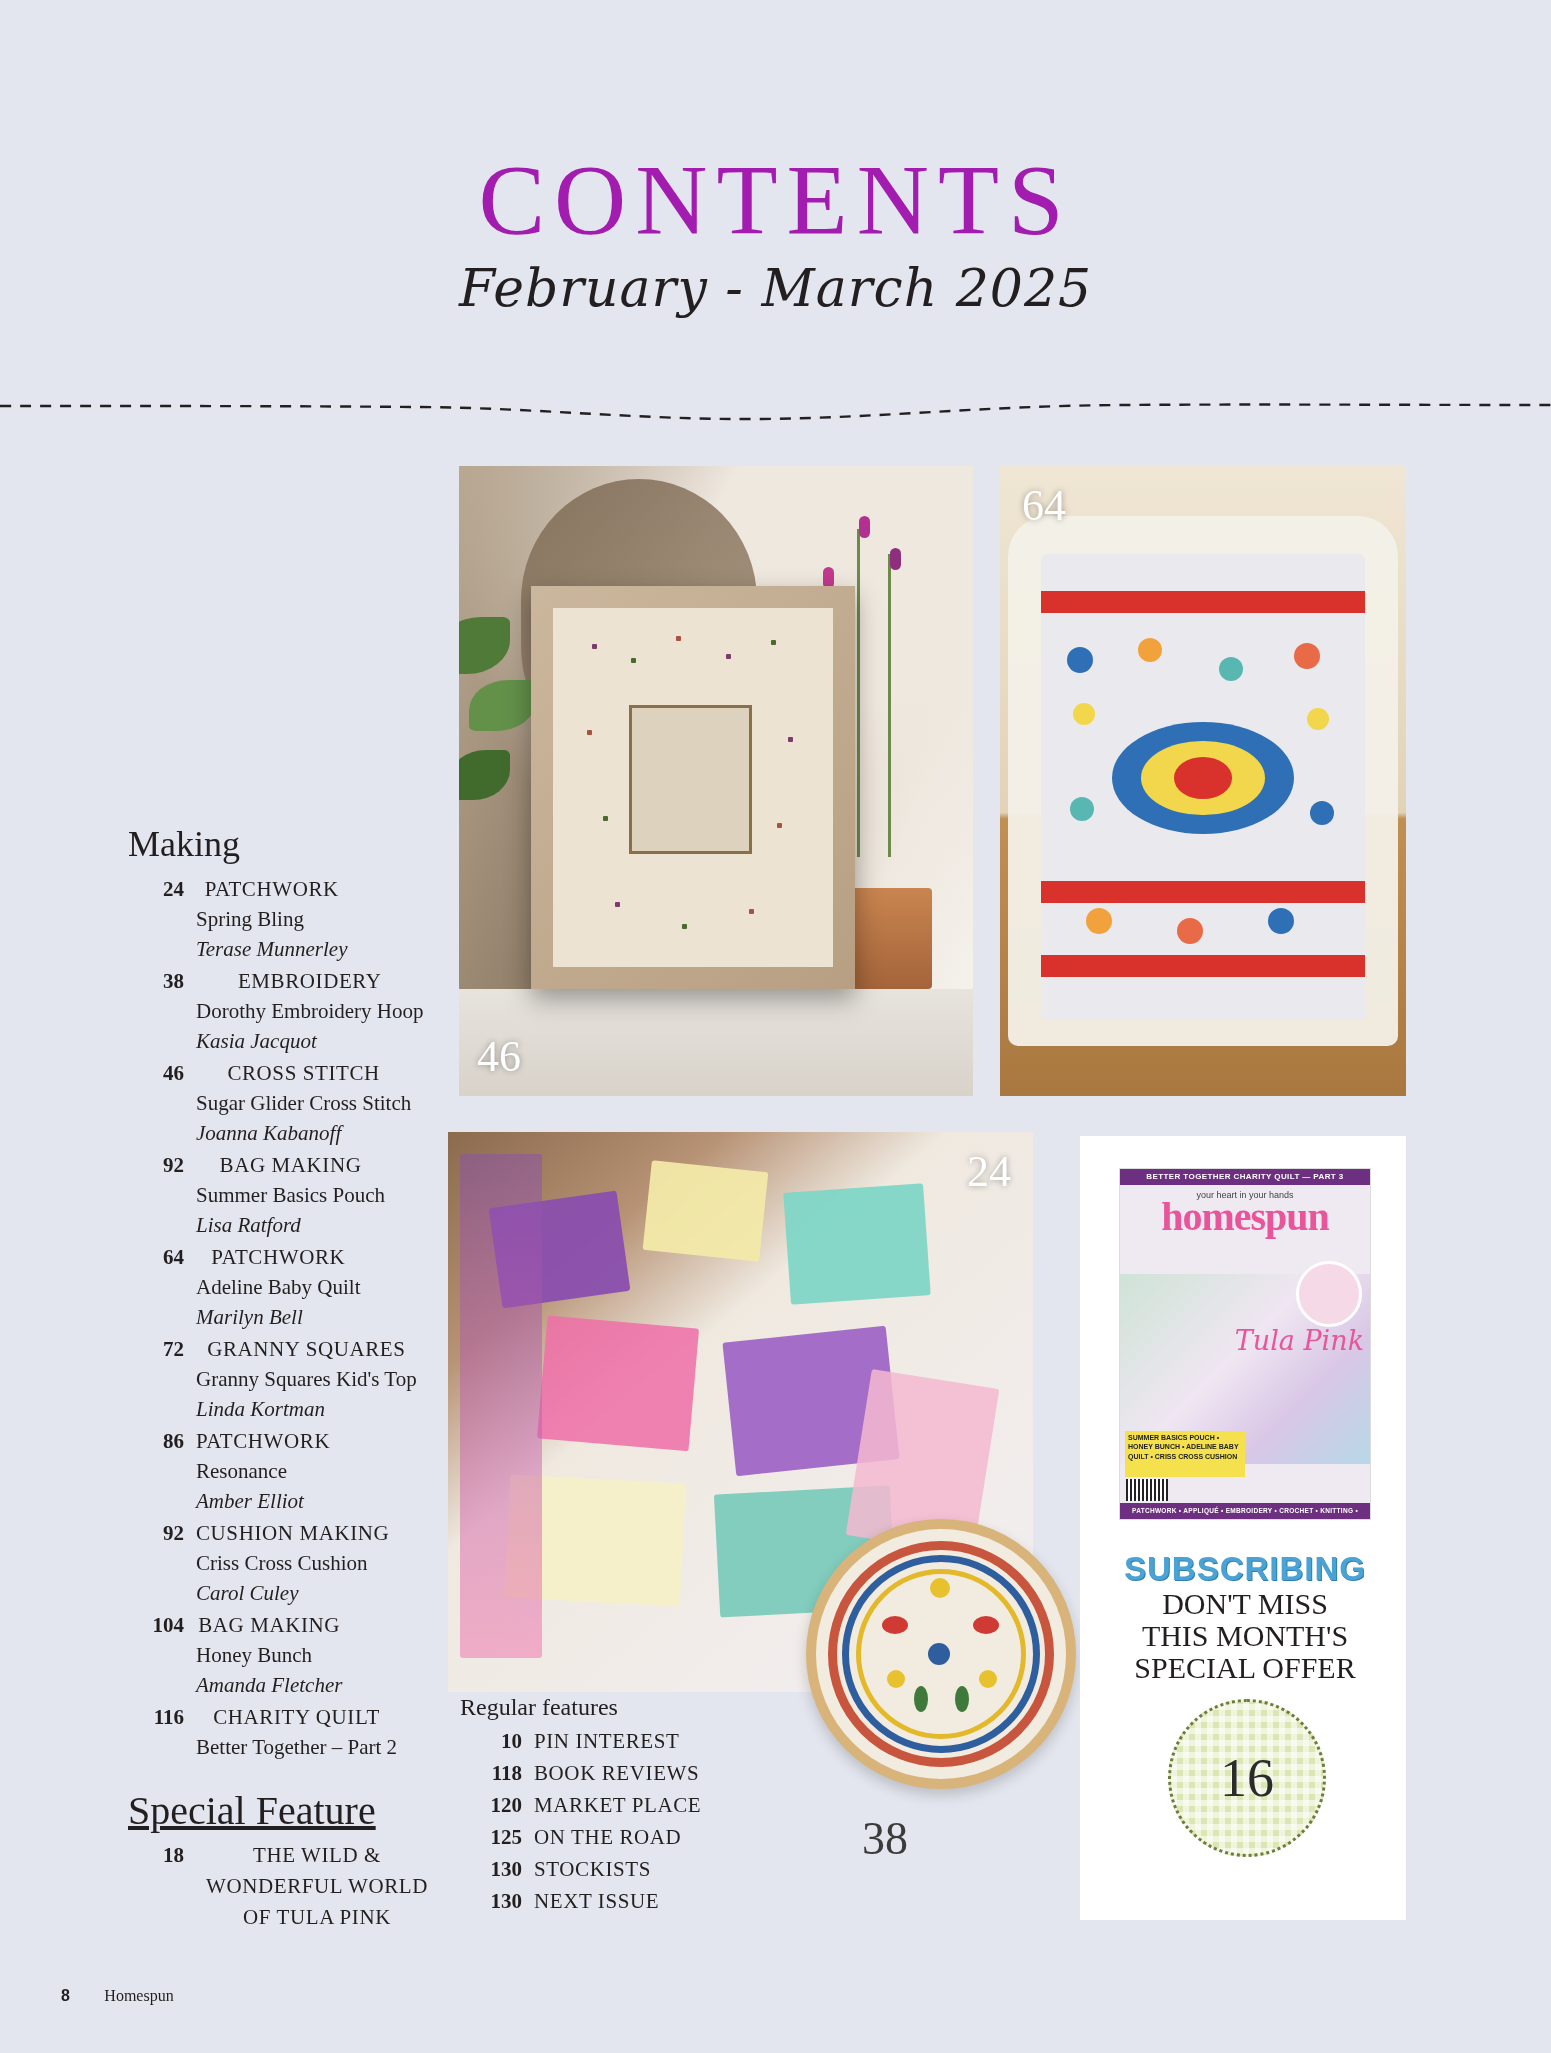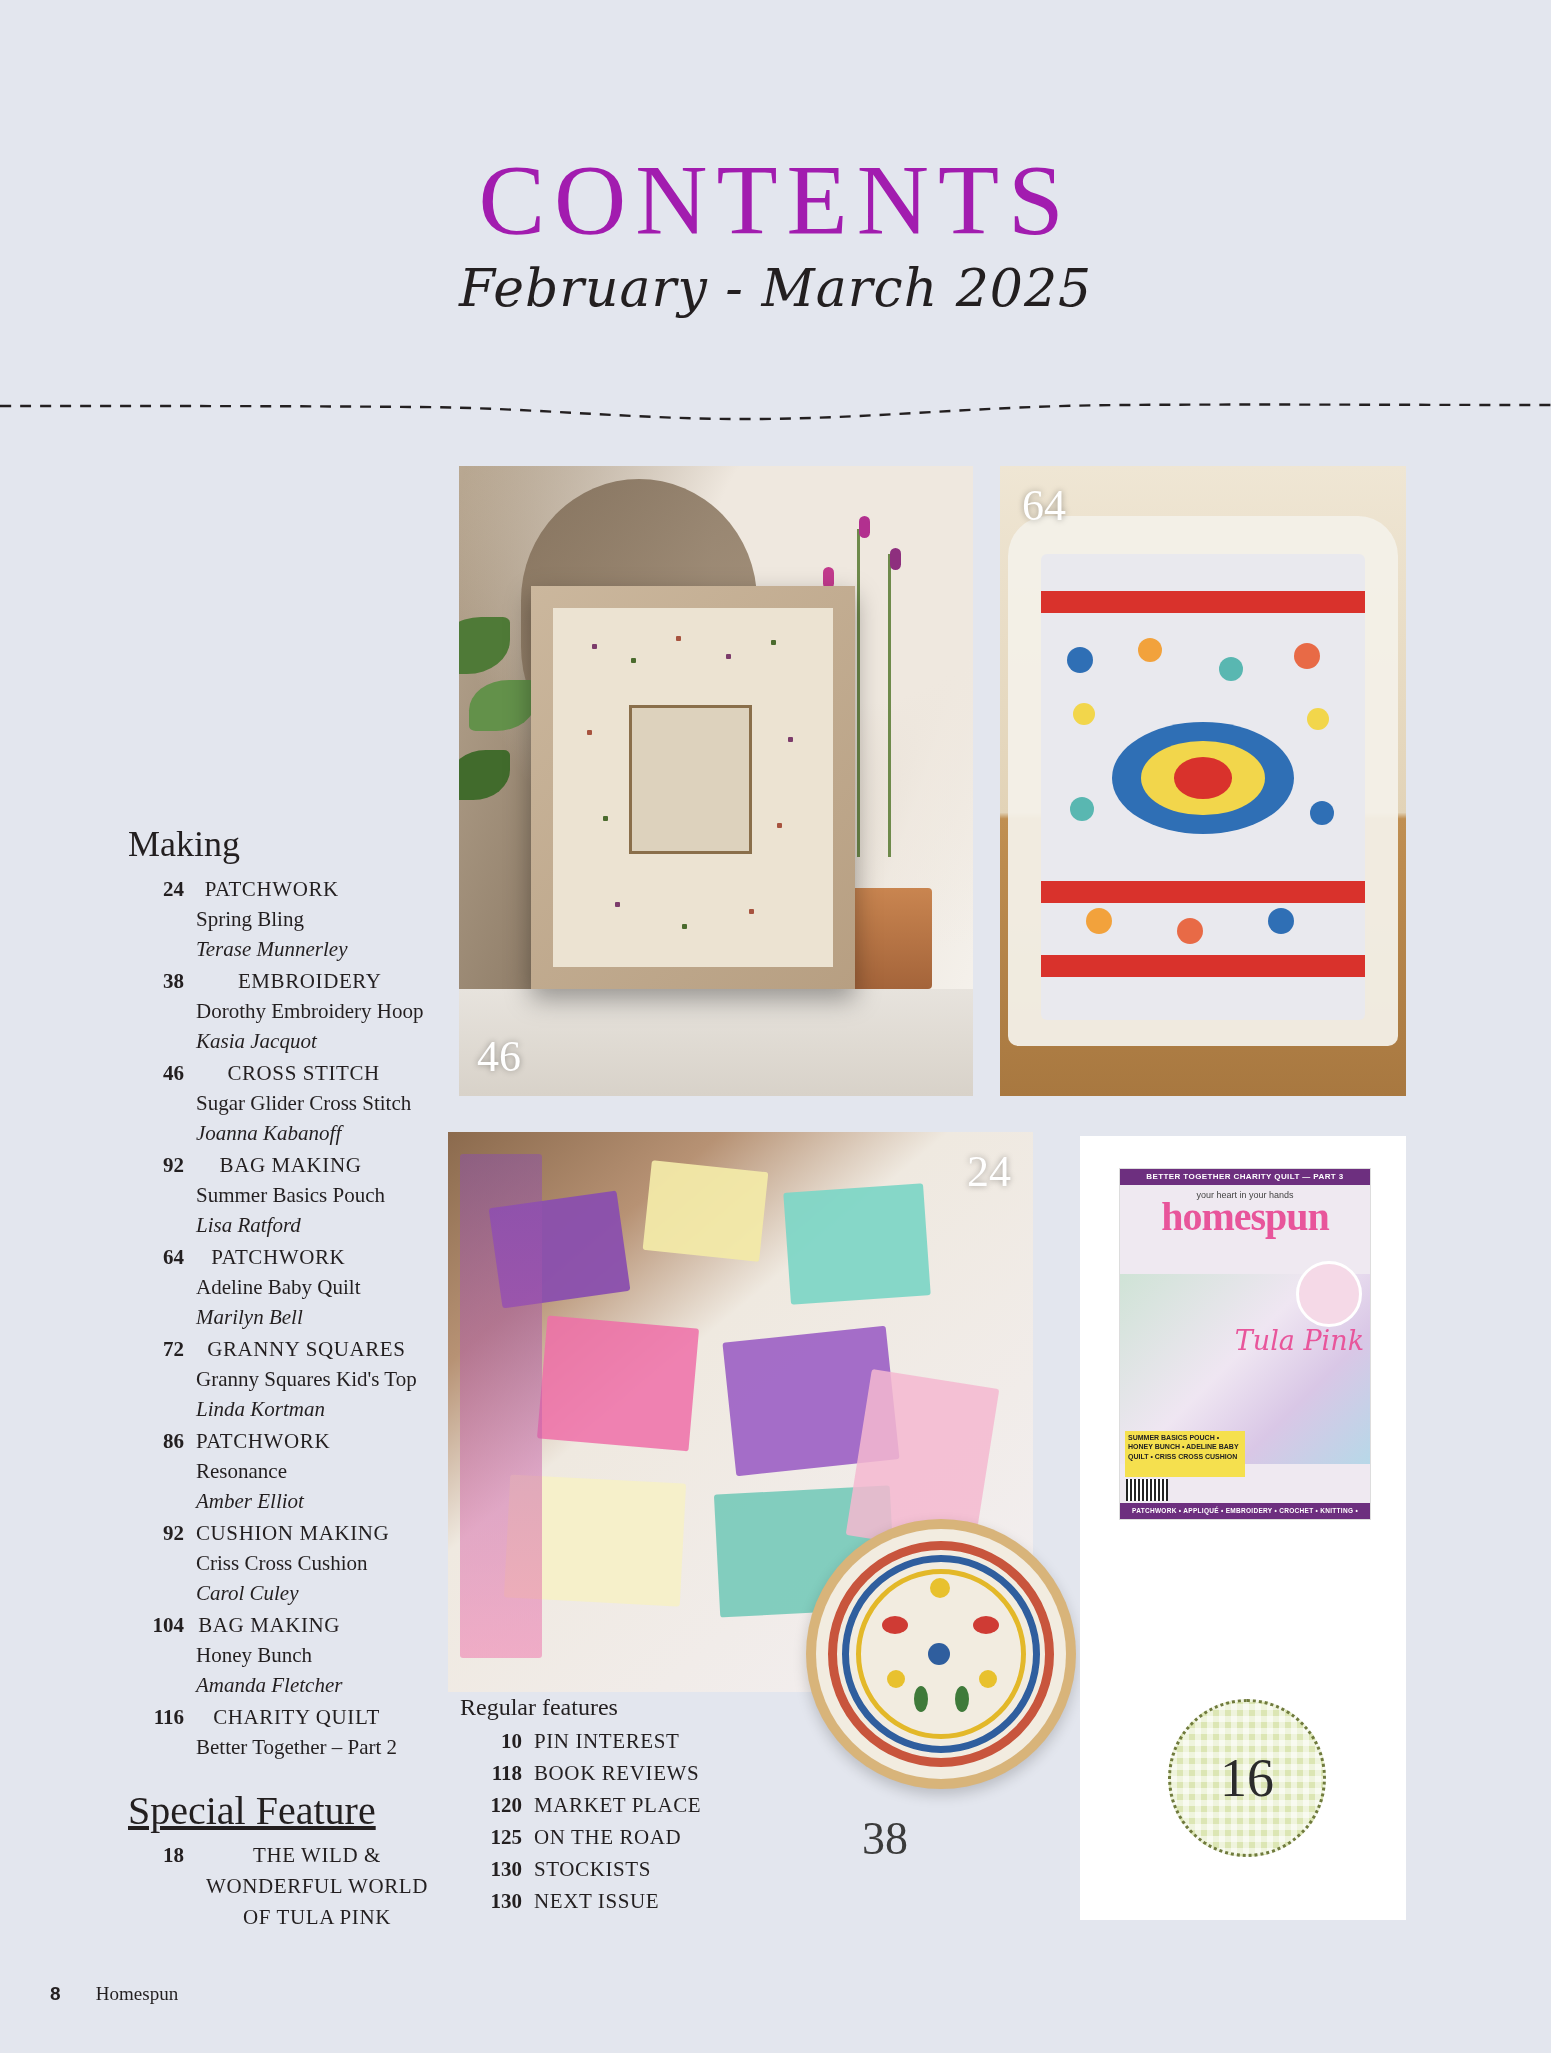--- a/index.html
+++ b/index.html
@@ -198,21 +198,21 @@
       repeating-linear-gradient(0deg, rgba(255,255,255,.55) 0 6px, rgba(255,255,255,0) 6px 12px),
       repeating-linear-gradient(90deg, rgba(255,255,255,.55) 0 6px, rgba(255,255,255,0) 6px 12px),
       #dce6b4;
     border:3px dotted #6f7a3c;
     display:flex;align-items:center;justify-content:center;
   }
   .circle16 span{font-size:54px;font-family:"Liberation Serif",serif;color:#2b2b2b;}
 
   
   .footer{
-    position:absolute;left:50px;bottom:48px;font-size:19px;
+    position:absolute;left:61px;bottom:48px;font-size:16px;
     font-family:"Liberation Sans",sans-serif;
     text-align:right;
   }
   .footer .pg{font-weight:bold;margin-right:30px;}
   .footer .mag{font-family:"Liberation Serif",serif;}
 </style>
 </head>
 <body>
 
 <div class="page">
@@ -324,20 +324,26 @@
     <div class="coverimg"></div>
     <div class="badge"></div>
     <div class="tula">Tula Pink</div>
     <div class="yellowbar">
       <span>SUMMER BASICS POUCH  •  HONEY BUNCH  •  ADELINE BABY QUILT  •  CRISS CROSS CUSHION</span>
     </div>
     <div class="barcode"></div>
     <div class="botbar">PATCHWORK • APPLIQUÉ • EMBROIDERY • CROCHET • KNITTING • TOYMAKING</div>
   </div>
 
+  <div class="subs-text">
+    <div class="subs-word">SUBSCRIBING</div>
+    <div class="subs-line">DON'T MISS</div>
+    <div class="subs-line">THIS MONTH'S</div>
+    <div class="subs-line">SPECIAL OFFER</div>
+  </div>
 
   <div class="circle16">
     <span>16</span>
   </div>
 
   <div class="left-col">
     <div class="sec-head">Making</div>
 
     <div class="entry">
       <div class="pg">24</div>

